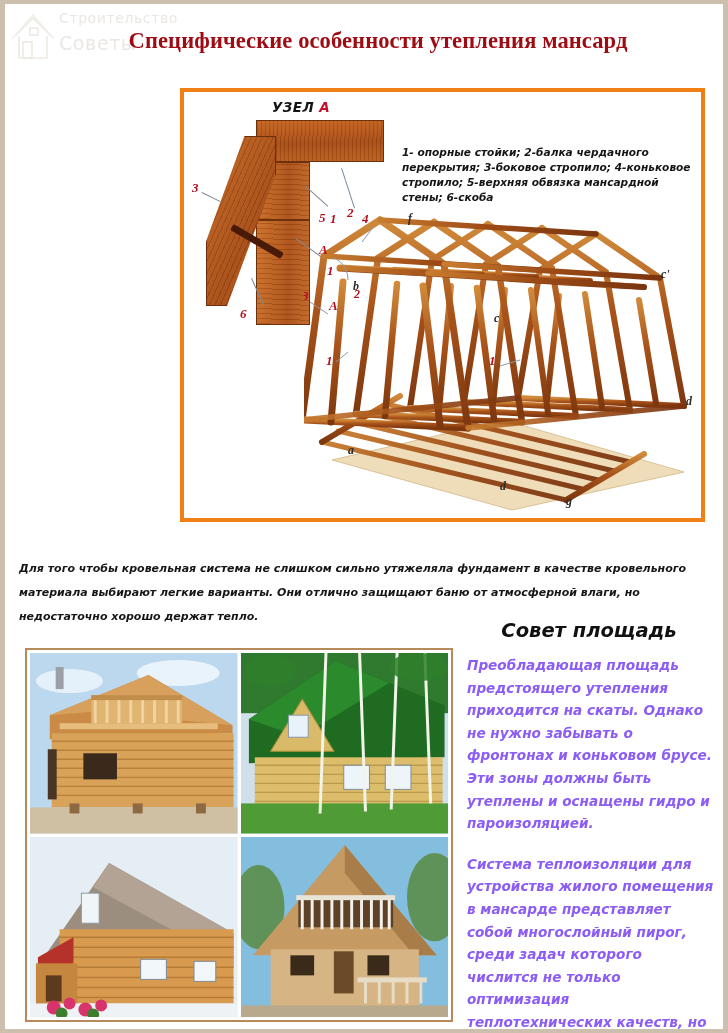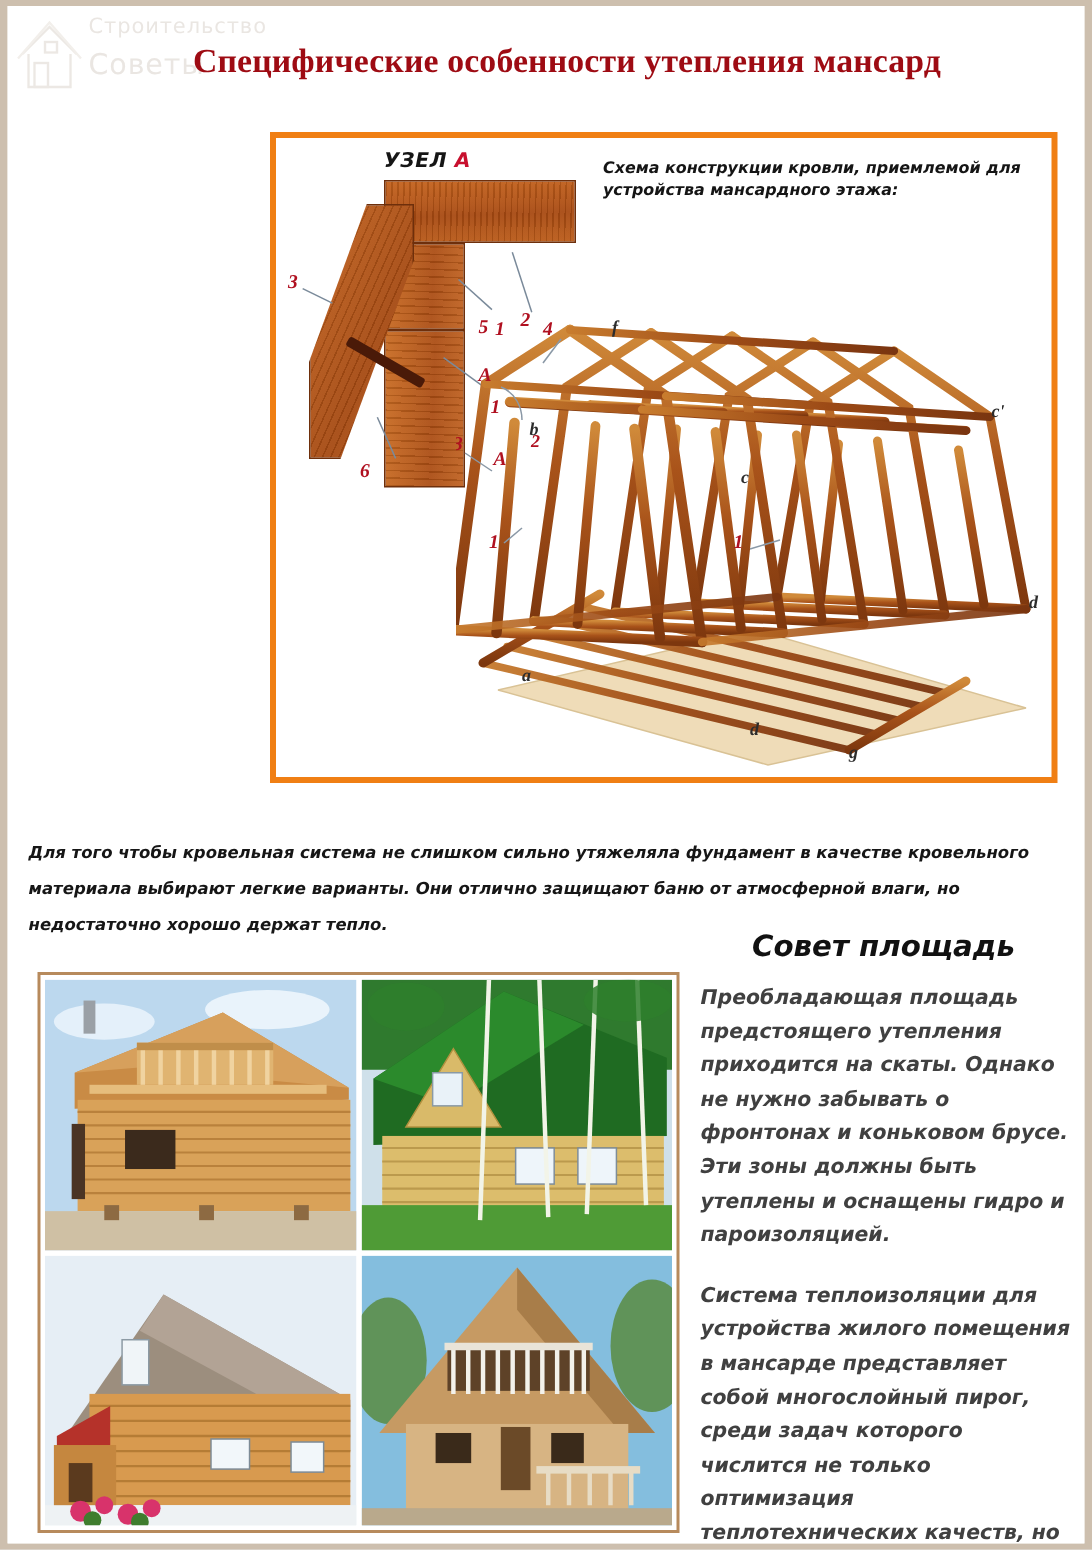--- a/index.html
+++ b/index.html
@@ -88,21 +88,21 @@
   #dg-inner { position: absolute; inset: 0; overflow: hidden; }
 
   .dg-cap {
     position: absolute;
     font-family: "DejaVu Sans", sans-serif;
     font-style: italic;
     font-weight: 600;
     color: #151515;
   }
   #uzel-label {
-    left: 72px; top: 7px;
+    left: 88px; top: 7px;
     font-size: 13.5px; font-style: italic; font-weight: bold;
     letter-spacing: .4px;
   }
   #uzel-label .red { color: #c8102e; }
 
   #legend-head {
     left: 218px; top: 13px; width: 290px;
     font-size: 10.6px; line-height: 15px;
   }
   #legend-body {
@@ -158,21 +158,21 @@
     font-family: "DejaVu Sans", sans-serif;
     font-style: italic; font-weight: bold;
     font-size: 19.5px; color: #111;
   }
   #right-col {
     position: absolute; left: 462px; top: 650px; width: 248px;
   }
   #right-col p {
     font-family: "DejaVu Sans", sans-serif;
     font-style: italic; font-weight: 600;
-    font-size: 13.6px; line-height: 22.6px; color: #404040;
+    font-size: 13.6px; line-height: 22.6px; color: #8b5cf6;
     margin-bottom: 18px;
   }
 </style>
 </head>
 <body>
 
 <div id="page">
 <div id="sheet">
 
   <div id="watermark">
@@ -195,21 +195,21 @@
   </div>
 
   <div id="diagram">
     <div id="dg-inner">
 
       <div class="dg-cap" id="uzel-label">
         <span>УЗЕЛ</span>
         <span class="red">A</span>
       </div>
 
-      <div class="dg-cap" id="legend-head">Схема конструкции кровли, приемлемой для устройства мансардного этажа:</div>
+      <div class="dg-cap" id="legend-body">1- опорные стойки; 2-балка чердачного перекрытия; 3-боковое стропило; 4-коньковое стропило; 5-верхняя обвязка мансардной стены; 6-скоба</div>
 
       <div id="nodeA">
         <div class="wood" style="left:42px; top:0px; width:128px; height:42px;"></div>
         <div class="woodL" style="left:42px; top:42px; width:54px; height:58px;"></div>
         <div class="woodL" style="left:42px; top:100px; width:54px; height:105px;"></div>
         <div style="position:absolute; left:-8px; top:16px; width:70px; height:170px;
              background:repeating-linear-gradient(114deg, rgba(0,0,0,.10) 0 1px, rgba(255,255,255,.05) 1px 5px),
                         linear-gradient(114deg,#c46520,#a64a12 60%,#bb5b1a);
              border:1px solid #6e2f0b;
              clip-path: polygon(55% 0%, 100% 0%, 100% 22%, 30% 100%, 0% 100%, 0% 62%);"></div>

